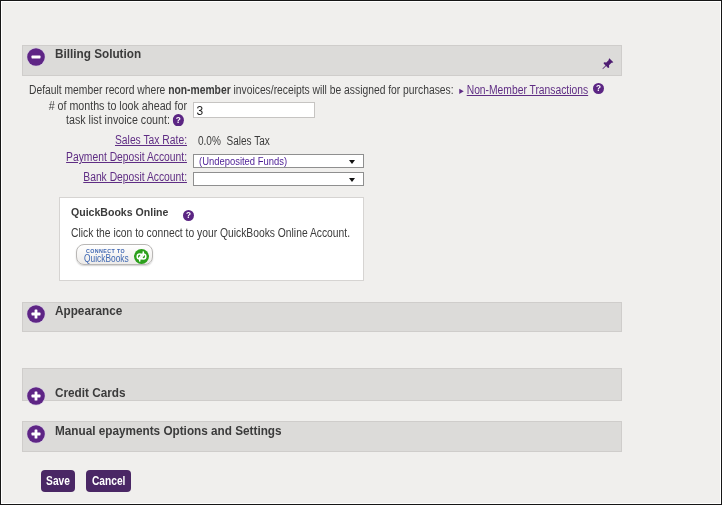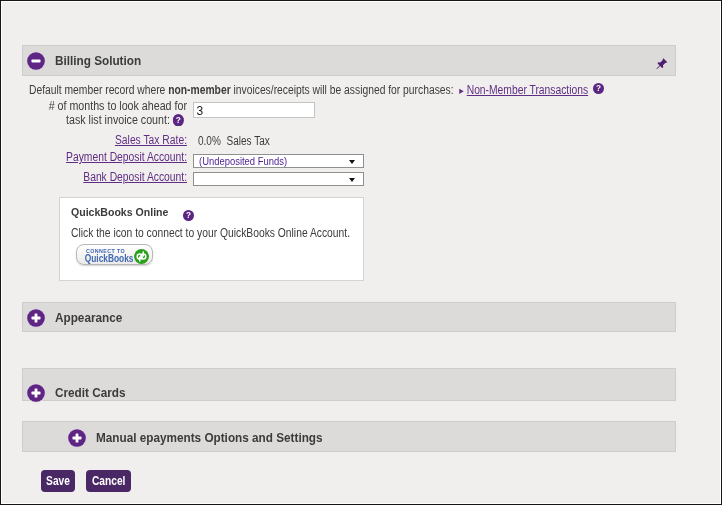--- a/index.html
+++ b/index.html
@@ -6,21 +6,21 @@
 html,body { width:722px; height:505px; }
 body { font-family:"Liberation Sans", sans-serif; background:#fff; position:relative; }
 .frame { position:absolute; left:0; top:0; width:722px; height:505px;
   border:1px solid #161616; background:#f0efed; box-shadow: inset 0 0 0 1px #ffffff; overflow:hidden; }
 .t { position:absolute; white-space:nowrap; font-size:12px; color:#3c3c3c; line-height:15px; }
 .cx { transform:scaleX(0.859); transform-origin:left top; }
 .cxr { transform:scaleX(0.859); transform-origin:right top; }
 .cx84 { transform:scaleX(0.836); transform-origin:left top; display:inline-block; }
 .cxr89 { transform:scaleX(0.89); transform-origin:right top; display:inline-block; }
 h1.title { position:absolute; left:24px; top:12px; font-size:16.2px; line-height:20px; color:#333333; font-weight:bold; white-space:nowrap; }
-.bar { position:absolute; left:21px; width:654px; background:#dcdbd9; border:1px solid #cfcdcb; display:flex; align-items:center; }
+.bar { position:absolute; left:21px; width:600px; background:#dcdbd9; border:1px solid #cfcdcb; display:flex; align-items:flex-start; }
 .bar .ic { margin-left:3px; flex:0 0 auto; display:block; }
 .bar .bt { font-weight:bold; color:#3b3b3b; font-size:12.5px; margin-left:9px; transform:scaleX(0.94); transform-origin:left center; white-space:nowrap; }
 a.lnk { color:#5f2d84; text-decoration:underline; }
 .lbl { position:absolute; text-align:right; font-size:12px; color:#3c3c3c; line-height:13.8px; }
 .qic { display:inline-block; vertical-align:-2px; }
 .sel { position:absolute; background:#fff; border:1px solid #8f8f8f; height:14px; font-size:12px; color:#4c1d95; }
 .sel .sv { position:absolute; left:4.5px; top:0px; font-size:11.5px; line-height:12px; transform:scaleX(0.82); transform-origin:left top; white-space:nowrap; }
 .sel .ar { position:absolute; right:8px; top:5px; width:0; height:0; border-left:3.5px solid transparent; border-right:3.5px solid transparent; border-top:4.5px solid #111; }
 .it { font-style:italic; }
 .btn { position:absolute; background:#4a2765; color:#fff; font-weight:bold; font-size:12px; border-radius:4px; display:flex; align-items:center; justify-content:center; }
@@ -75,21 +75,21 @@
   <div style="position:absolute; left:58px; top:196px; width:305px; height:84px; background:#fff; border:1px solid #d6d4d2;">
     <div style="position:absolute; left:11px; top:8px; font-size:11px; font-weight:bold; color:#3b3b3b; white-space:nowrap;"><span style="display:inline-block; transform:scaleX(0.96); transform-origin:left center;">QuickBooks Online</span></div>
     <svg class="qic" style="position:absolute; left:123px; top:12px;" width="11" height="11" viewBox="0 0 11 11">
         <circle cx="5.5" cy="5.5" r="5.5" fill="#5b2583"></circle>
         <text x="5.5" y="8.2" text-anchor="middle" font-family="Liberation Sans" font-size="8.2" font-weight="bold" fill="#fff">?</text>
       </svg>
     <div class="t" style="left:11px; top:28px;"><span class="cx" style="display:inline-block;">Click the icon to connect to your QuickBooks Online Account.</span></div>
 
     <div style="position:absolute; left:16px; top:45.5px; width:77px; height:21.5px; border:1px solid #b9b7b5; border-radius:8px; background:linear-gradient(#ffffff,#edebe9); box-shadow:0 1px 1.5px rgba(0,0,0,0.18);">
       <div style="position:absolute; left:0; top:3px; width:57px; text-align:center; font-size:5.3px; line-height:6px; font-weight:bold; color:#4067b1; letter-spacing:0.4px;">CONNECT TO</div>
-      <div style="position:absolute; left:0; top:8.5px; width:57px; text-align:center; font-size:11px; line-height:11px; font-weight:bold; color:#3f68b2;"><span style="display:inline-block; transform:scaleX(0.76);">QuickBooks</span></div>
+      <div style="position:absolute; left:0; top:8.5px; width:57px; text-align:center; font-size:11px; line-height:11px; font-weight:normal; color:#3f68b2;"><span style="display:inline-block; transform:scaleX(0.76);">QuickBooks</span></div>
       <svg style="position:absolute; left:57px; top:4.5px;" width="15" height="15" viewBox="0 0 15 15">
         <circle cx="7.5" cy="7.5" r="7.5" fill="#2ca01c"></circle>
         <g stroke="#fff" stroke-width="1.5" fill="none">
           <circle cx="5.7" cy="7.5" r="2.5"></circle>
           <circle cx="9.3" cy="7.5" r="2.5"></circle>
           <line x1="5.7" y1="7.5" x2="5.7" y2="12.6"></line>
           <line x1="9.3" y1="7.5" x2="9.3" y2="2.4"></line>
         </g>
       </svg>
     </div>
@@ -106,21 +106,21 @@
   </div>
   <div class="bar" style="top:367px; height:33px; padding-top:17px;">
     <svg class="ic" width="20" height="20" viewBox="0 0 20 20">
         <circle cx="10" cy="10" r="9.5" fill="#d8d0e2"></circle>
         <circle cx="10" cy="10" r="8.8" fill="#5e2585"></circle>
         <rect x="5.5" y="8.6" width="9" height="2.8" rx="0.6" fill="#fff"></rect>
         <rect x="8.6" y="5.5" width="2.8" height="9" rx="0.6" fill="#fff"></rect>
       </svg>
     <div class="bt">Credit Cards</div>
   </div>
-  <div class="bar" style="top:420px; height:31px; padding-top:2px;padding-left:41px;">
+  <div class="bar" style="top:420px; height:31px; padding-top:2px;">
     <svg class="ic" width="20" height="20" viewBox="0 0 20 20">
         <circle cx="10" cy="10" r="9.5" fill="#d8d0e2"></circle>
         <circle cx="10" cy="10" r="8.8" fill="#5e2585"></circle>
         <rect x="5.5" y="8.6" width="9" height="2.8" rx="0.6" fill="#fff"></rect>
         <rect x="8.6" y="5.5" width="2.8" height="9" rx="0.6" fill="#fff"></rect>
       </svg>
     <div class="bt">Manual epayments Options and Settings</div>
   </div>
 
   <div class="btn" style="left:40px; top:469px; width:34px; height:22px;">

